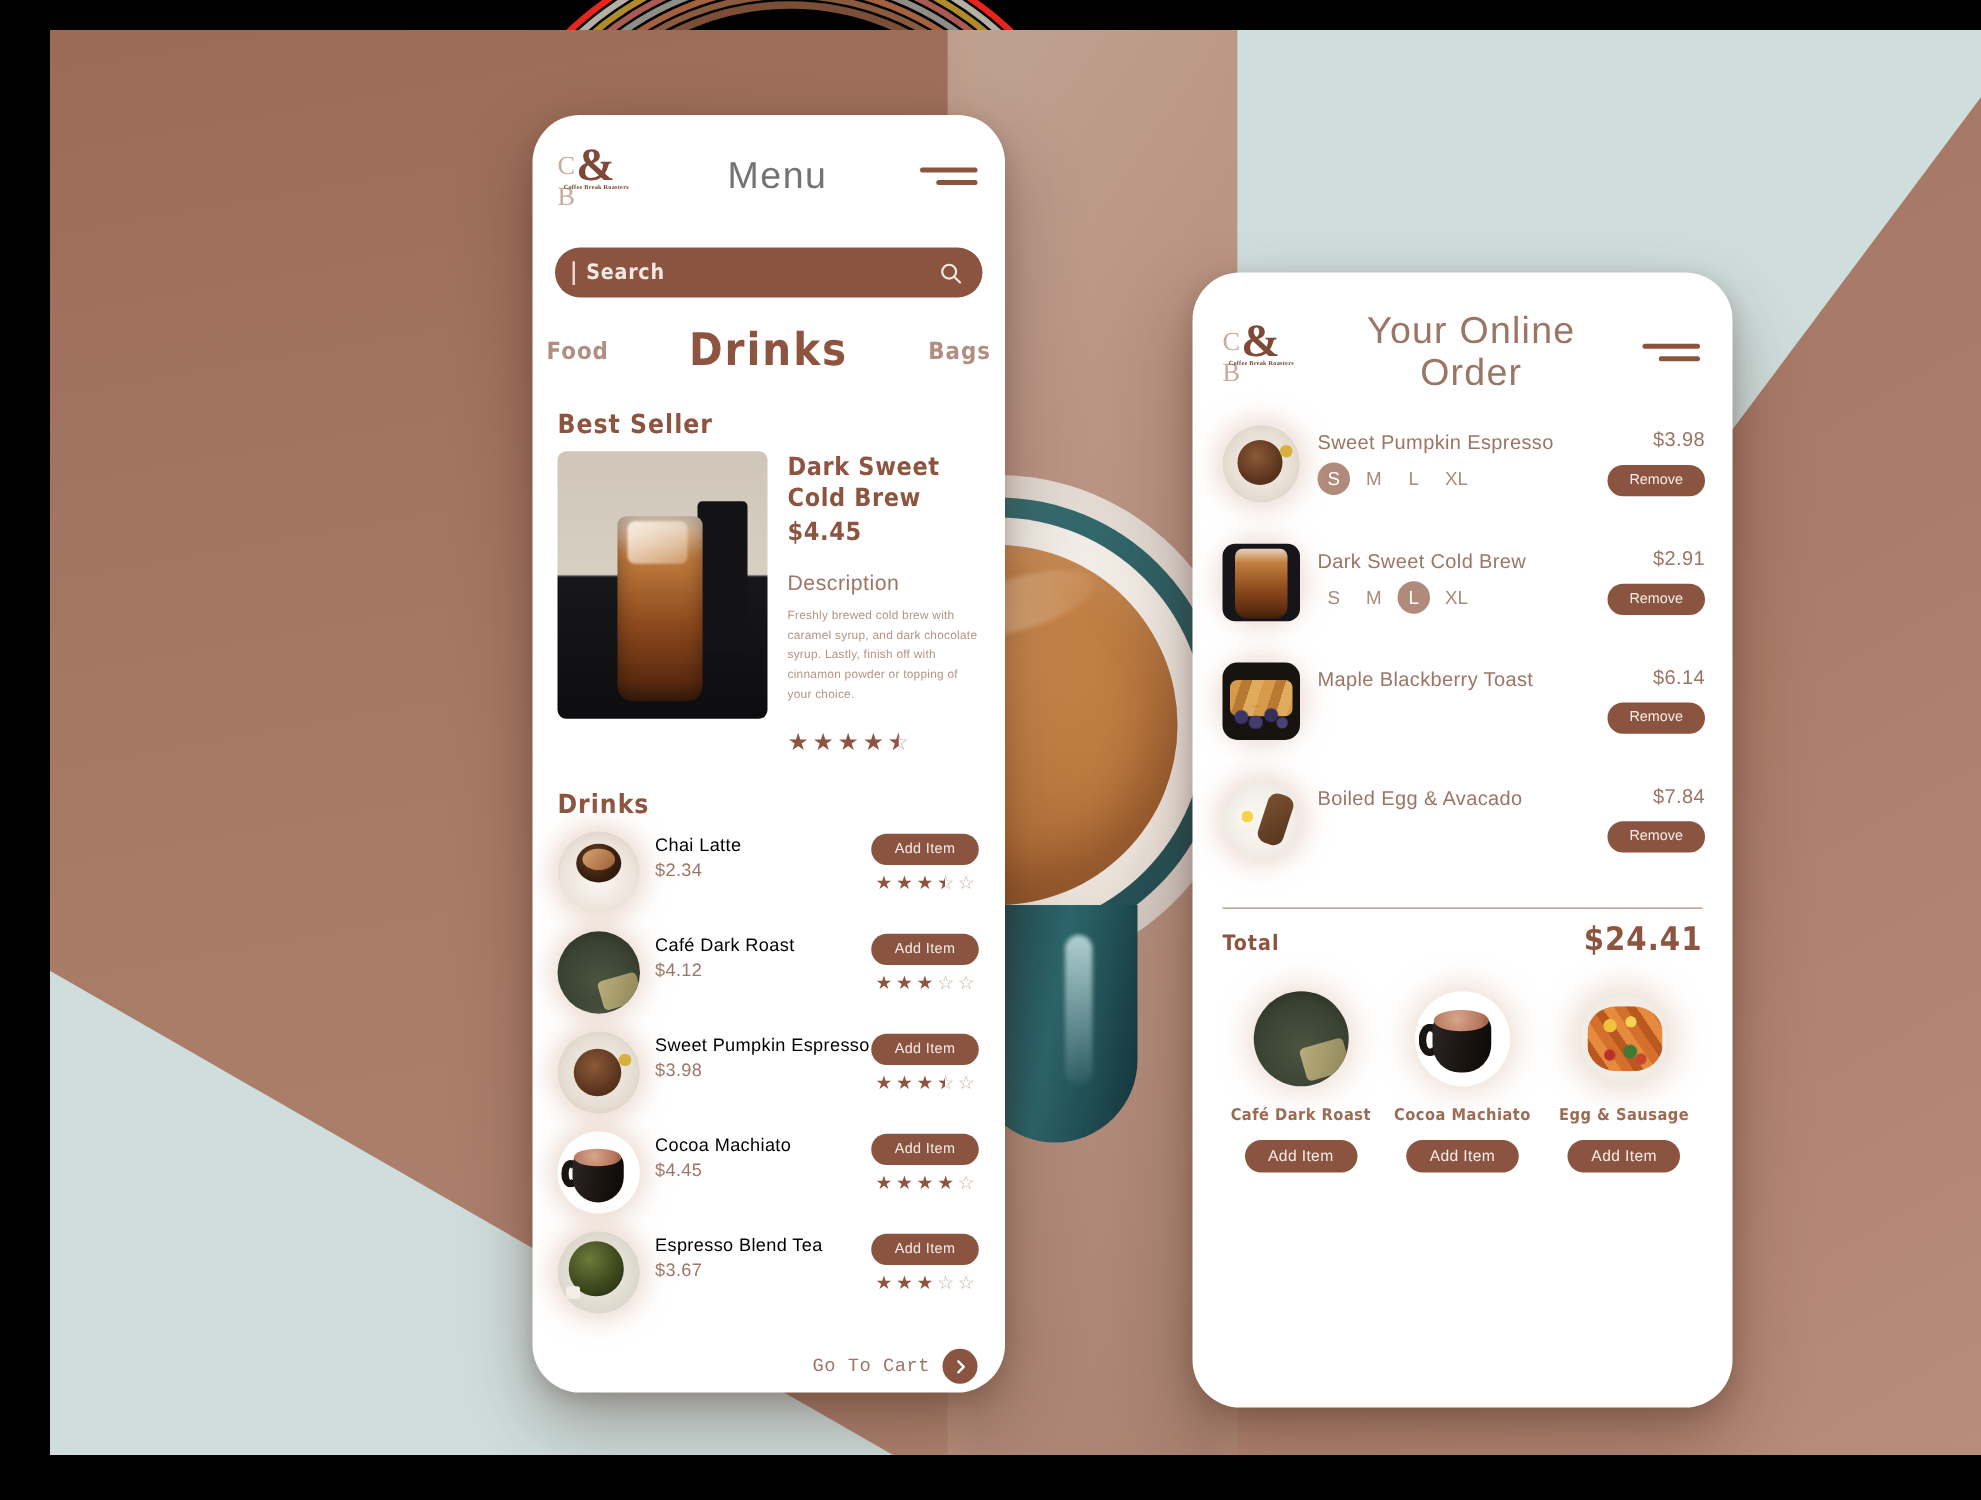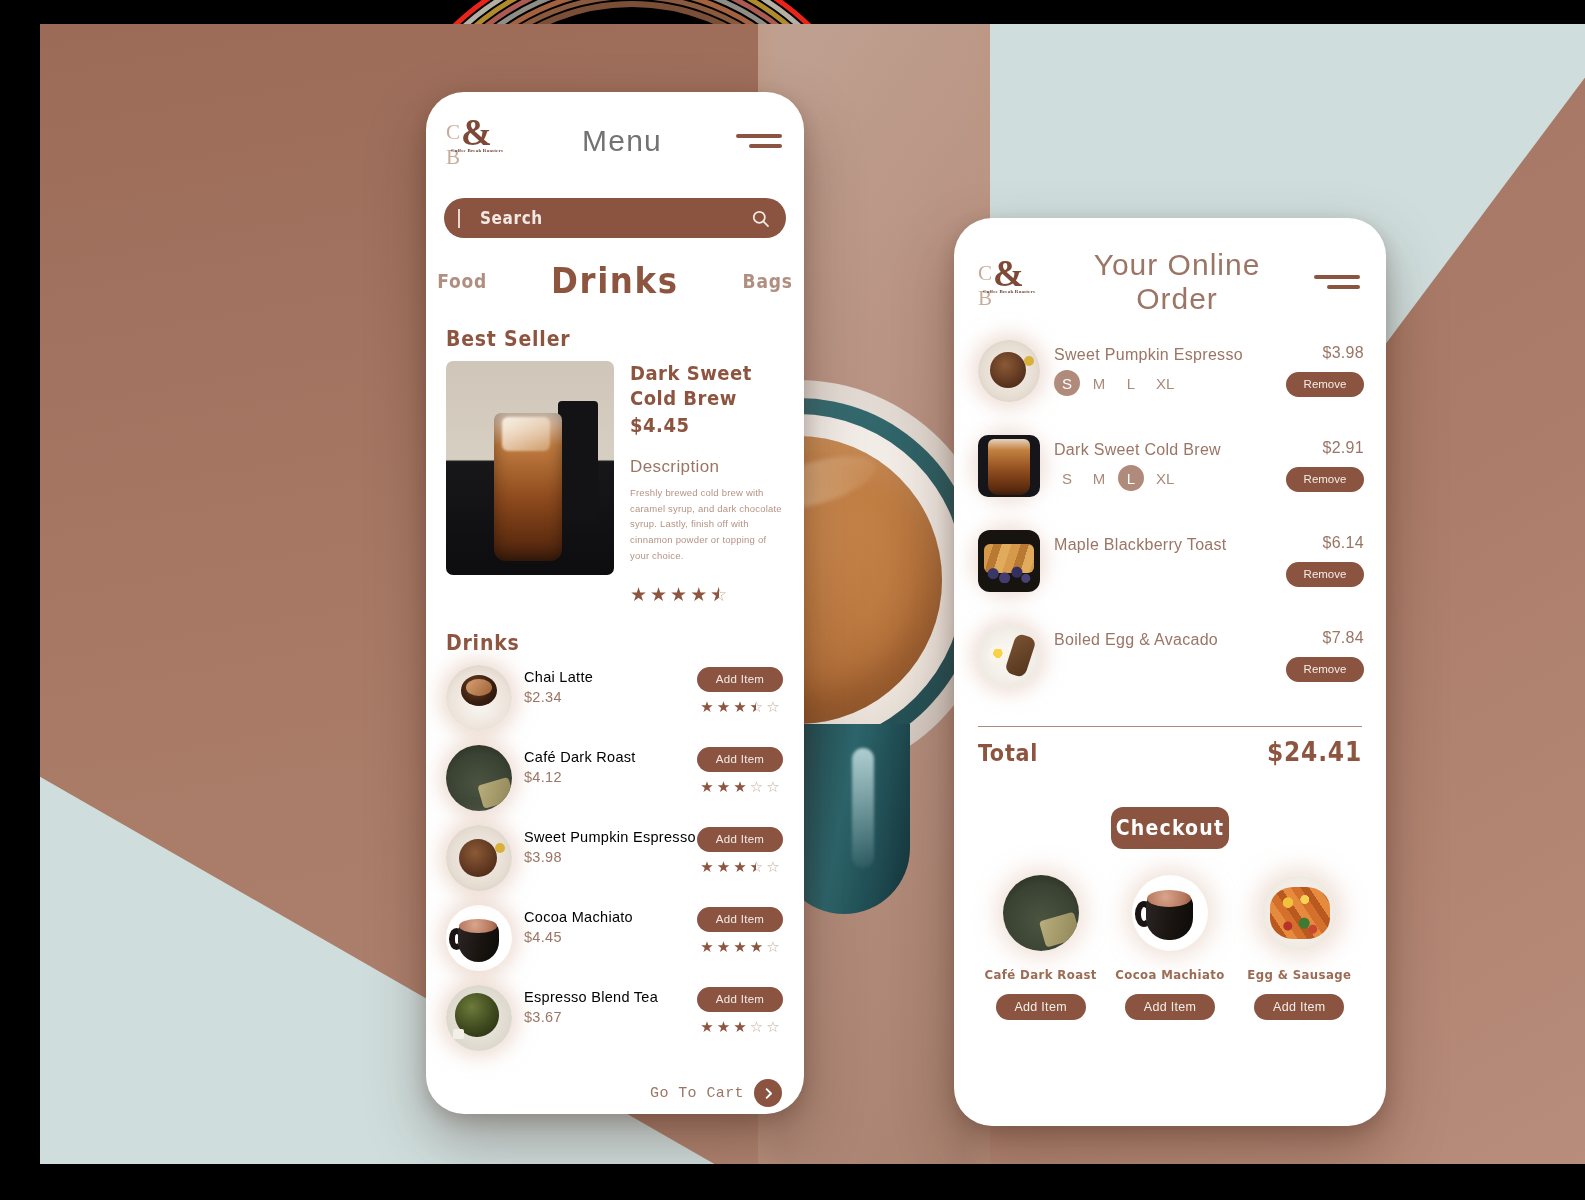--- a/index.html
+++ b/index.html
@@ -206,21 +206,20 @@
     color: #737373;
     letter-spacing: 1.2px;
   }
   .searchbar {
     margin: 34px 18px 0 18px;
     height: 40px;
     background: #8a5440;
     border-radius: 20px;
     display: flex; align-items: center;
     padding: 0 16px 0 14px;
-    gap: 11px;
   }
   .searchbar .caret {
     width: 2px; height: 19px; background: #e8d7cf; margin-right: 9px; flex: 0 0 auto;
   }
   .searchbar .sinput {
     flex: 1 1 auto;
     font-family: "DejaVu Sans Condensed", "Liberation Sans Narrow", "Liberation Sans", sans-serif;
     font-weight: 700; font-stretch: condensed;
     font-size: 17px; color: #f4e8e2; letter-spacing: 0.6px;
     background: transparent; border: 0; outline: none;
@@ -394,21 +393,21 @@
   .total-rule { height: 1px; background: #b08a7a; margin: 6px 24px 0 24px; }
   .total-row {
     display: flex; align-items: baseline; justify-content: space-between;
     padding: 10px 24px 0 24px;
   }
   .total-label, .total-value {
     font-family: "DejaVu Sans Condensed", "Liberation Sans Narrow", "Liberation Sans", sans-serif;
     font-weight: 700; font-stretch: condensed;
     color: #8d5540; letter-spacing: 0.8px;
   }
-  .total-label { font-size: 23px; text-align: right; }
+  .total-label { font-size: 17px; text-align: right; }
   .total-value { font-size: 26px; }
 
   .checkout-wrap { text-align: center; padding: 40px 0 0 0; }
   .btn-checkout {
     width: 118px; height: 42px;
     background: #8a5440; color: #fff; border: 0; border-radius: 12px;
     font-family: "DejaVu Sans Condensed", "Liberation Sans Narrow", "Liberation Sans", sans-serif;
     font-weight: 700; font-stretch: condensed;
     font-size: 21px; letter-spacing: 1.2px; cursor: pointer;
   }
@@ -803,23 +802,20 @@
           <div class="order-right"><div class="order-price">$7.84</div><button class="btn-remove">Remove</button></div>
         </div>
       </div>
 
     <div class="total-rule"></div>
     <div class="total-row">
       <span class="total-label">Total</span>
       <span class="total-value">$24.41</span>
     </div>
 
-    <div class="checkout-wrap">
-      <button class="btn-checkout">Checkout</button>
-    </div>
 
     <div class="rec-grid" id="rec-grid">
         <div class="rec-card">
           <div class="rec-img">
             <div class="art cup-dark"></div>
           </div>
           <div class="rec-name">Café Dark Roast</div>
           <button class="btn-add">Add Item</button>
         </div>
         <div class="rec-card">

